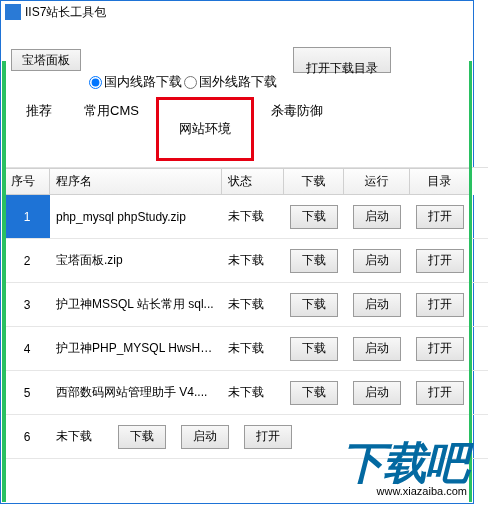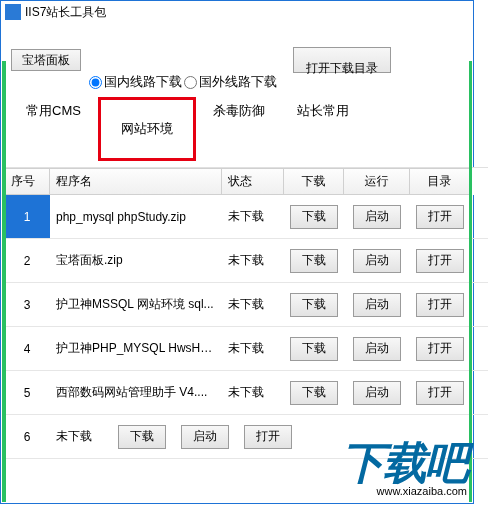--- a/index.html
+++ b/index.html
@@ -199,24 +199,24 @@
       </label>
       <label>
         <input type="radio" name="mirror" style="">
         <span>国外线路下载</span>
       </label>
     </div>
     <button class="btn open-dir">打开下载目录</button>
   </div>
 
   <div class="tabs">
+    <div class="tab">推荐</div>
     <div class="tab">常用CMS</div>
     <div class="tab highlight">网站环境</div>
     <div class="tab">杀毒防御</div>
-    <div class="tab">站长常用</div>
   </div>
 
   <div class="left-stripe"></div>
   <div class="right-stripe"></div>
 
   <div class="table-wrap">
     <div class="thead">
       <div class="th col-seq">序号</div>
       <div class="th col-name">程序名</div>
       <div class="th col-status">状态</div>
@@ -248,21 +248,21 @@
           </div>
           <div class="cell col-run">
             <button class="cell-btn">启动</button>
           </div>
           <div class="cell col-dir">
             <button class="cell-btn">打开</button>
           </div>
         </div>
         <div class="trow">
           <div class="cell col-seq">3</div>
-          <div class="cell col-name">护卫神MSSQL 网站环境 sql...</div>
+          <div class="cell col-name">护卫神MSSQL 站长常用 sql...</div>
           <div class="cell col-status">未下载</div>
           <div class="cell col-dl">
             <button class="cell-btn">下载</button>
           </div>
           <div class="cell col-run">
             <button class="cell-btn">启动</button>
           </div>
           <div class="cell col-dir">
             <button class="cell-btn">打开</button>
           </div>

